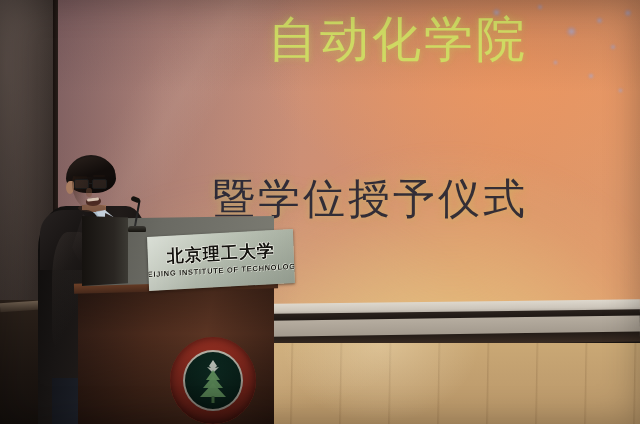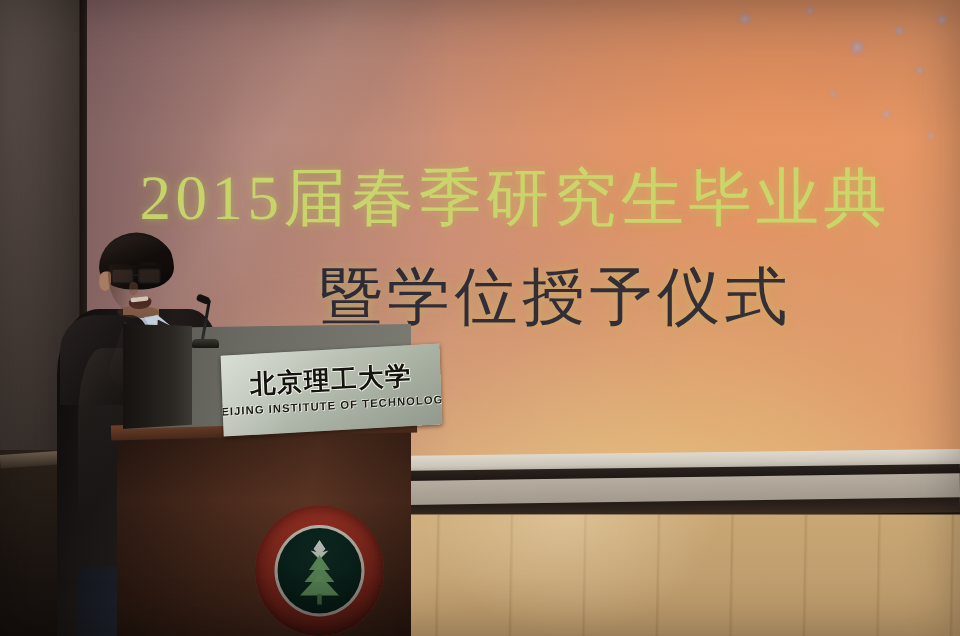--- a/index.html
+++ b/index.html
@@ -514,21 +514,21 @@
         <div class="spark" style="left: 538px; top: 17px; width: 7px; height: 7px;"></div>
         <div class="spark" style="left: 552px; top: 44px; width: 6px; height: 6px;"></div>
         <div class="spark" style="left: 566px; top: 9px; width: 8px; height: 8px;"></div>
         <div class="spark" style="left: 495px; top: 60px; width: 5px; height: 5px;"></div>
         <div class="spark" style="left: 530px; top: 73px; width: 6px; height: 6px;"></div>
         <div class="spark" style="left: 560px; top: 88px; width: 5px; height: 5px;"></div>
       </div>
 
     <div class="screen-vignette"></div>
 
-    <div class="slide-text slide-line2">2015届春季研究生毕业典</div>
+    <div class="slide-text slide-line1">自动化学院</div>
     <div class="slide-text slide-line3">暨学位授予仪式</div>
   </div>
 
   <div class="screen-bottom-rail"></div>
   <div class="screen-bottom-dark"></div>
   <div class="stage-wall"></div>
   <div class="stage-shadow"></div>
   <div class="floor">
     <div class="floor-planks"></div>
   </div>

